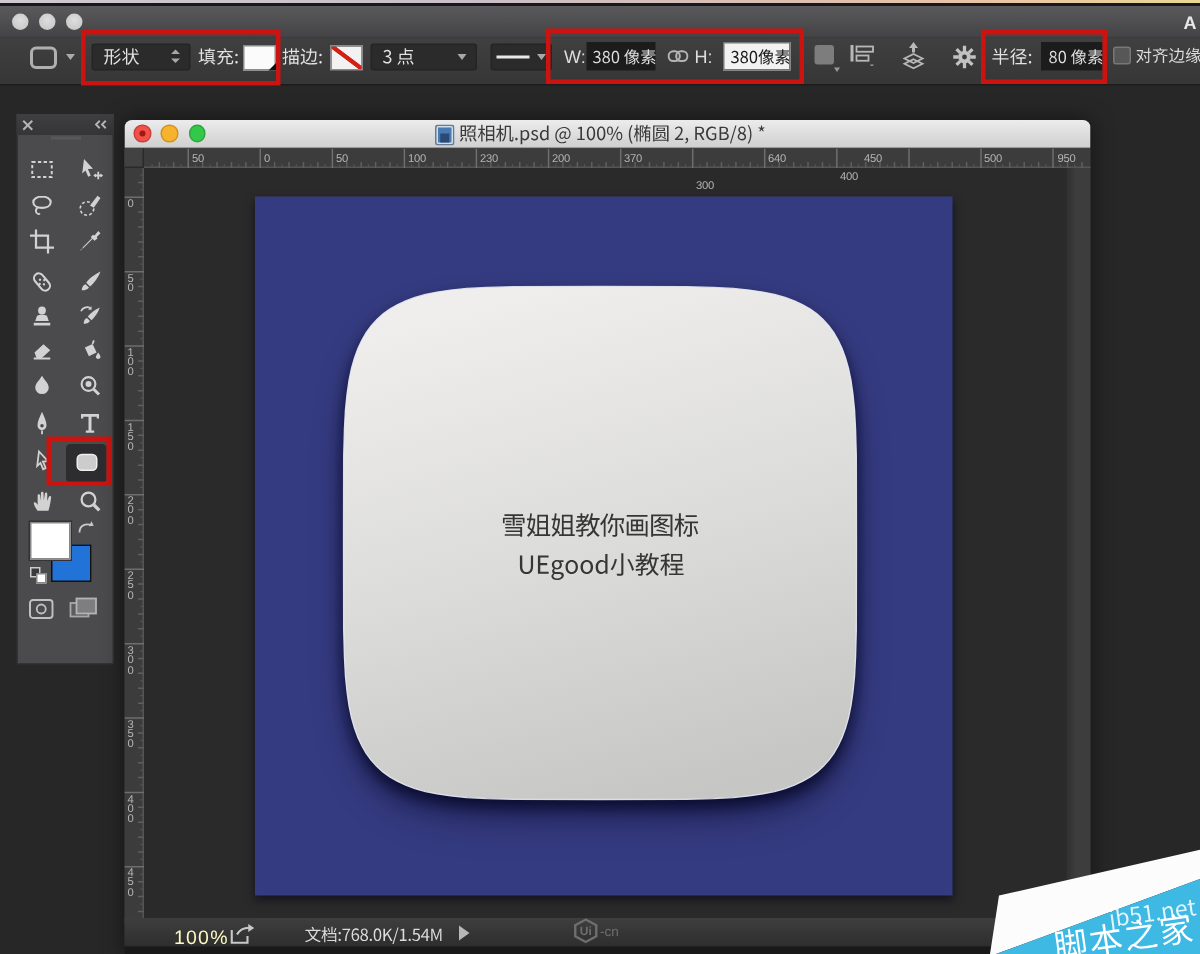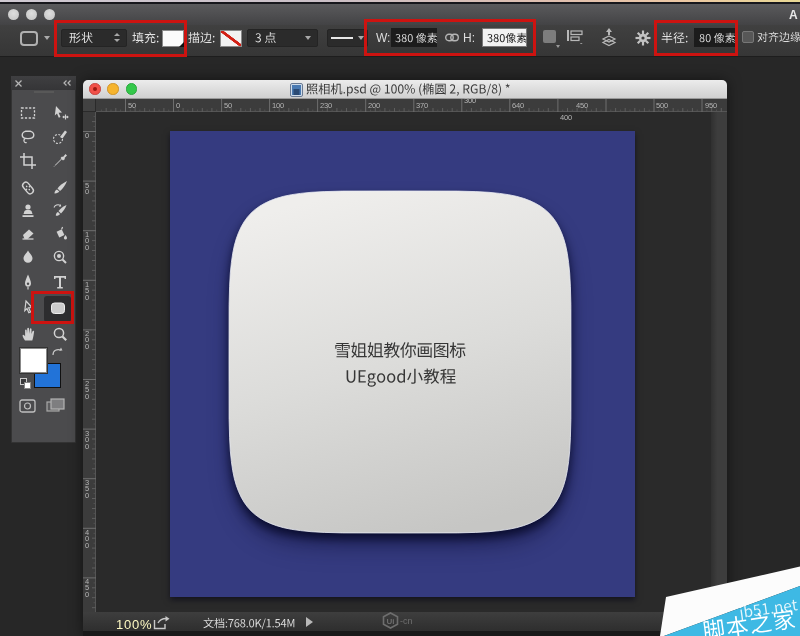--- a/index.html
+++ b/index.html
@@ -373,21 +373,21 @@
       <line x1="716.5" y1="10.5" x2="716.5" y2="13" stroke="#555" stroke-width="0.8"></line>
       <line x1="721.3" y1="9" x2="721.3" y2="13" stroke="#5e5e5e" stroke-width="1"></line>
     </svg>
 <div class="abs" style="left:128px;top:101.0px;color:#b4b4b4;font-size:7.5px;letter-spacing:-0.2px">50</div>
 <div class="abs" style="left:176px;top:101.0px;color:#b4b4b4;font-size:7.5px;letter-spacing:-0.2px">0</div>
 <div class="abs" style="left:224px;top:101.0px;color:#b4b4b4;font-size:7.5px;letter-spacing:-0.2px">50</div>
 <div class="abs" style="left:272px;top:101.0px;color:#b4b4b4;font-size:7.5px;letter-spacing:-0.2px">100</div>
 <div class="abs" style="left:320px;top:101.0px;color:#b4b4b4;font-size:7.5px;letter-spacing:-0.2px">230</div>
 <div class="abs" style="left:368px;top:101.0px;color:#b4b4b4;font-size:7.5px;letter-spacing:-0.2px">200</div>
 <div class="abs" style="left:416px;top:101.0px;color:#b4b4b4;font-size:7.5px;letter-spacing:-0.2px">370</div>
-<div class="abs" style="left:464px;top:96px;color:#b4b4b4;font-size:7.5px;letter-spacing:-0.2px">300</div>
+<div class="abs" style="left:464px;top:119px;color:#b4b4b4;font-size:7.5px;letter-spacing:-0.2px">300</div>
 <div class="abs" style="left:512px;top:101.0px;color:#b4b4b4;font-size:7.5px;letter-spacing:-0.2px">640</div>
 <div class="abs" style="left:560px;top:113px;color:#b4b4b4;font-size:7.5px;letter-spacing:-0.2px">400</div>
 <div class="abs" style="left:576px;top:101.0px;color:#b4b4b4;font-size:7.5px;letter-spacing:-0.2px">450</div>
 <div class="abs" style="left:656px;top:101.0px;color:#b4b4b4;font-size:7.5px;letter-spacing:-0.2px">500</div>
 <div class="abs" style="left:705px;top:101.0px;color:#b4b4b4;font-size:7.5px;letter-spacing:-0.2px">950</div>
 <svg class="abs" style="left:83px;top:111.5px" width="13" height="504" viewBox="0 0 13 504">
       <line x1="10.5" y1="4.6" x2="13" y2="4.6" stroke="#555" stroke-width="0.8"></line>
       <line x1="9" y1="9.6" x2="13" y2="9.6" stroke="#5e5e5e" stroke-width="1"></line>
       <line x1="10.5" y1="14.5" x2="13" y2="14.5" stroke="#555" stroke-width="0.8"></line>
       <line x1="0" y1="19.5" x2="13" y2="19.5" stroke="#6e6e6e" stroke-width="1"></line>

